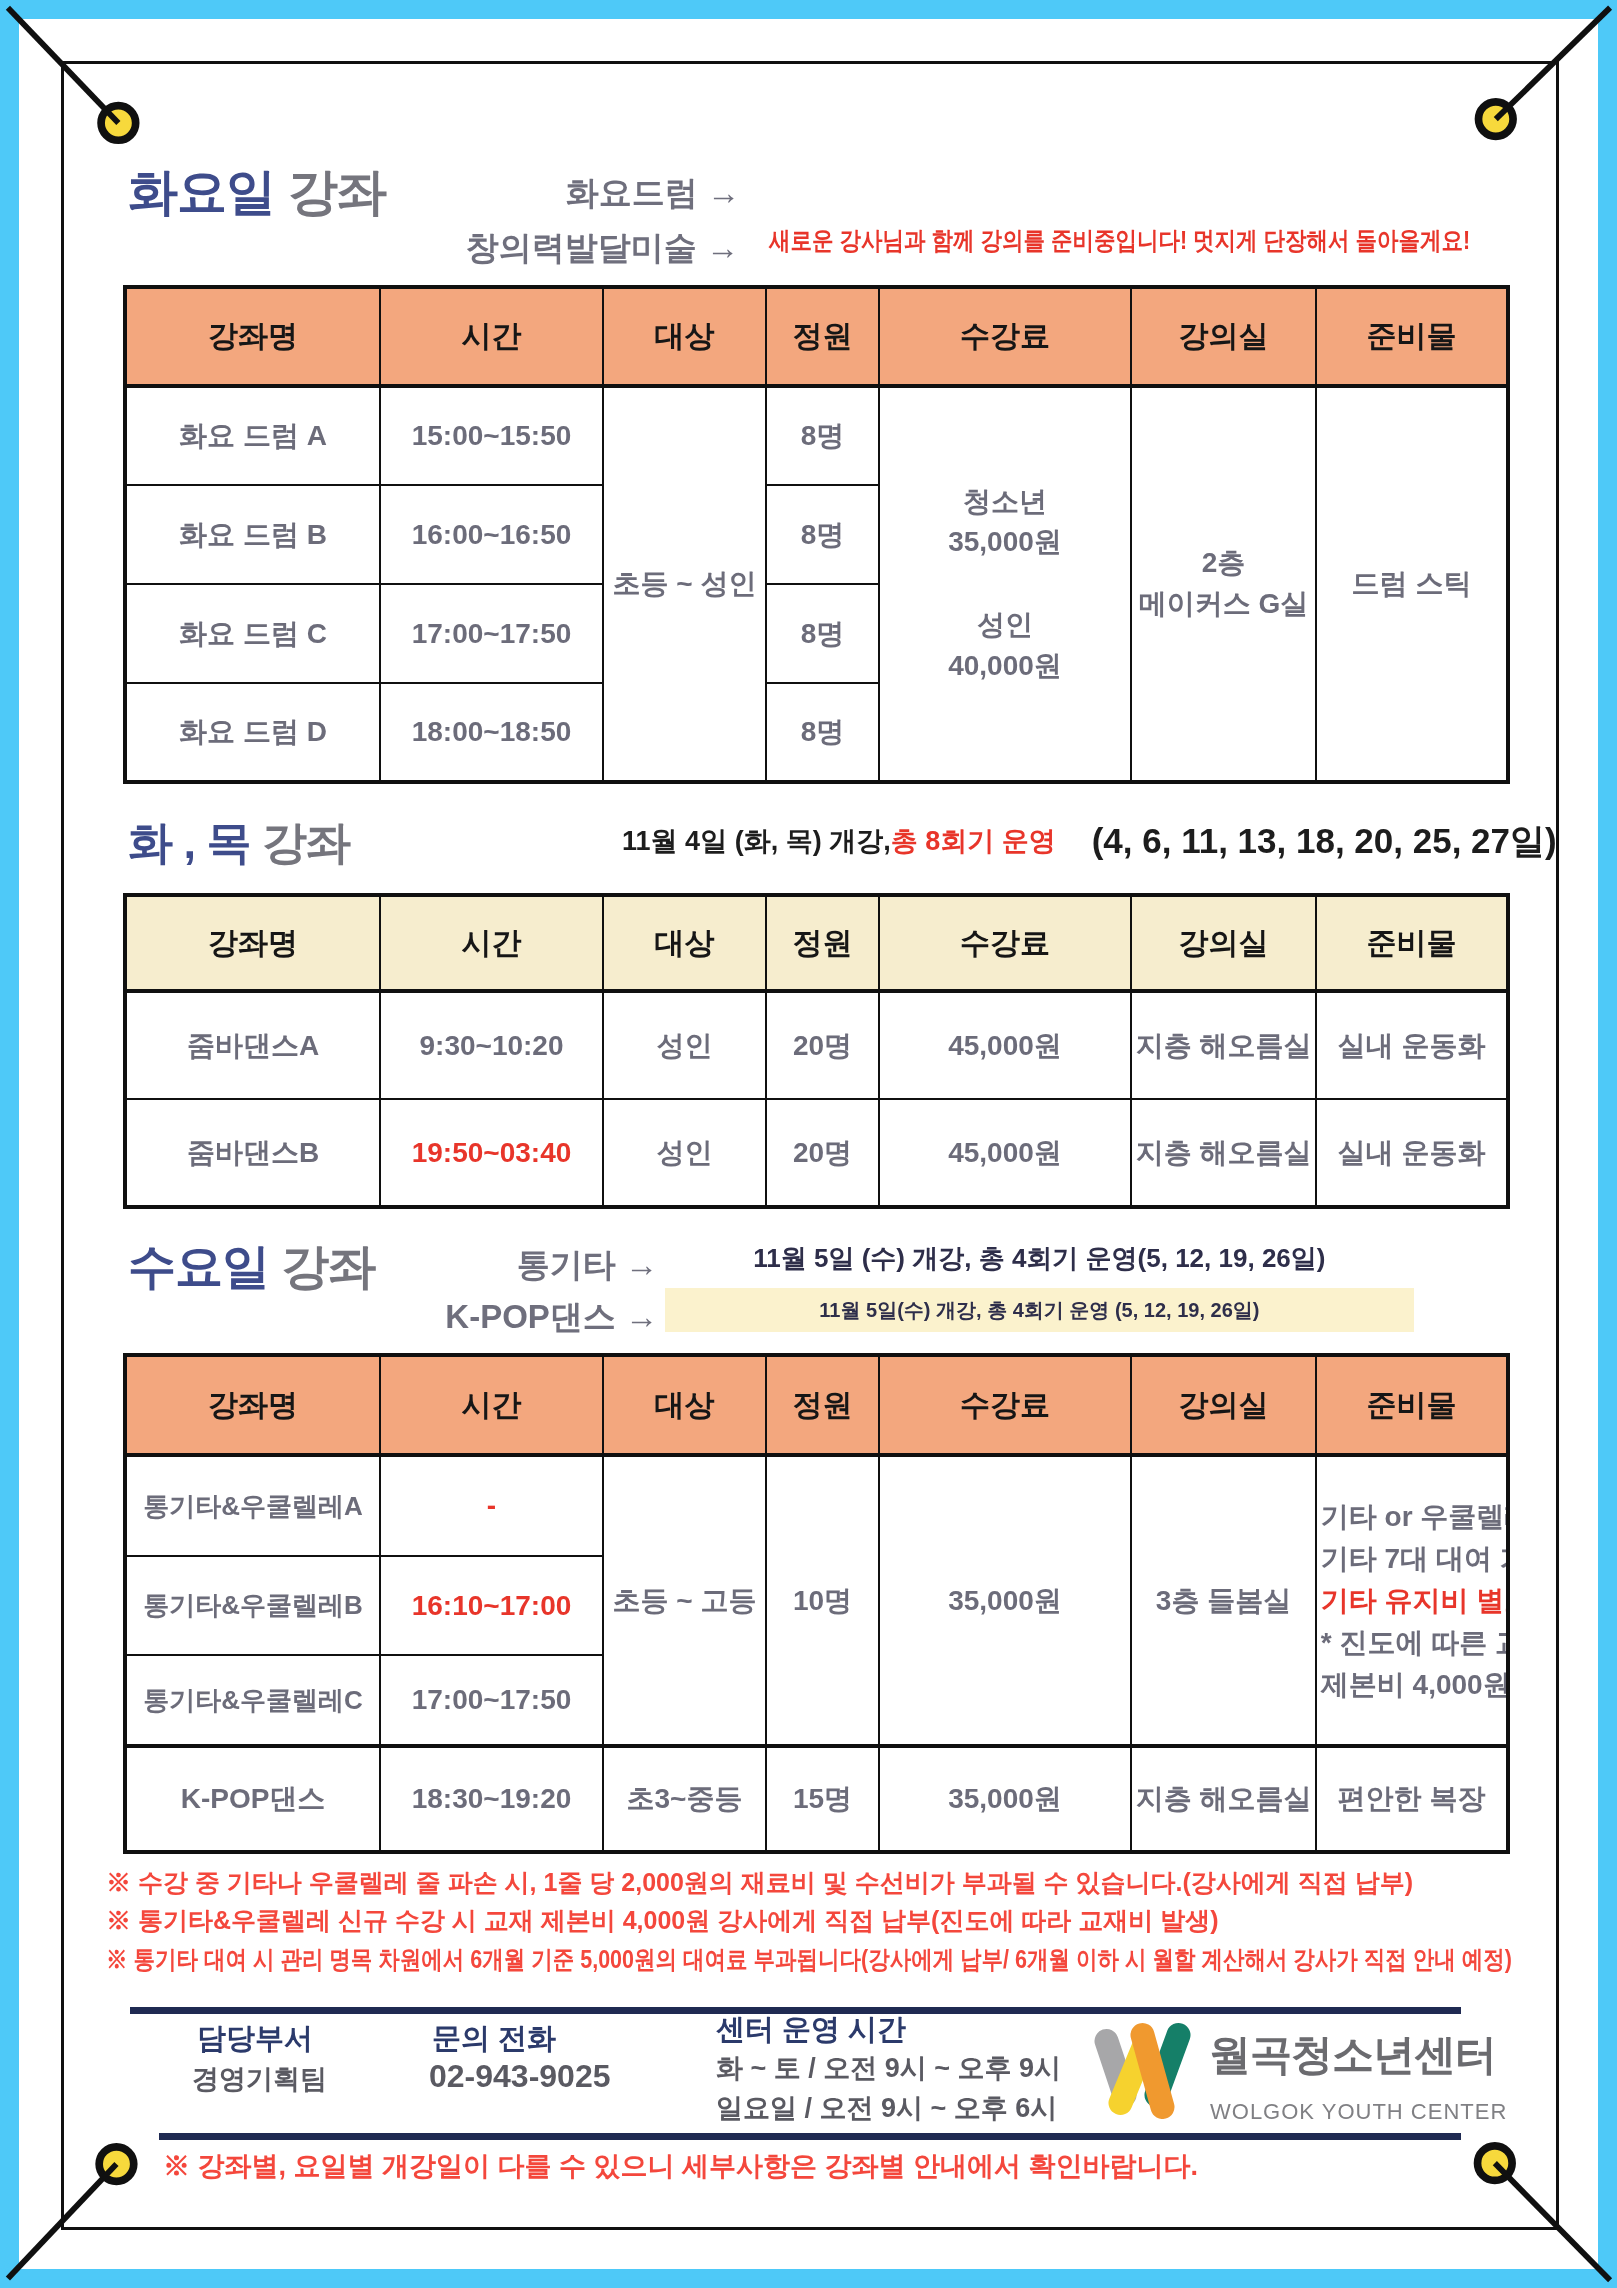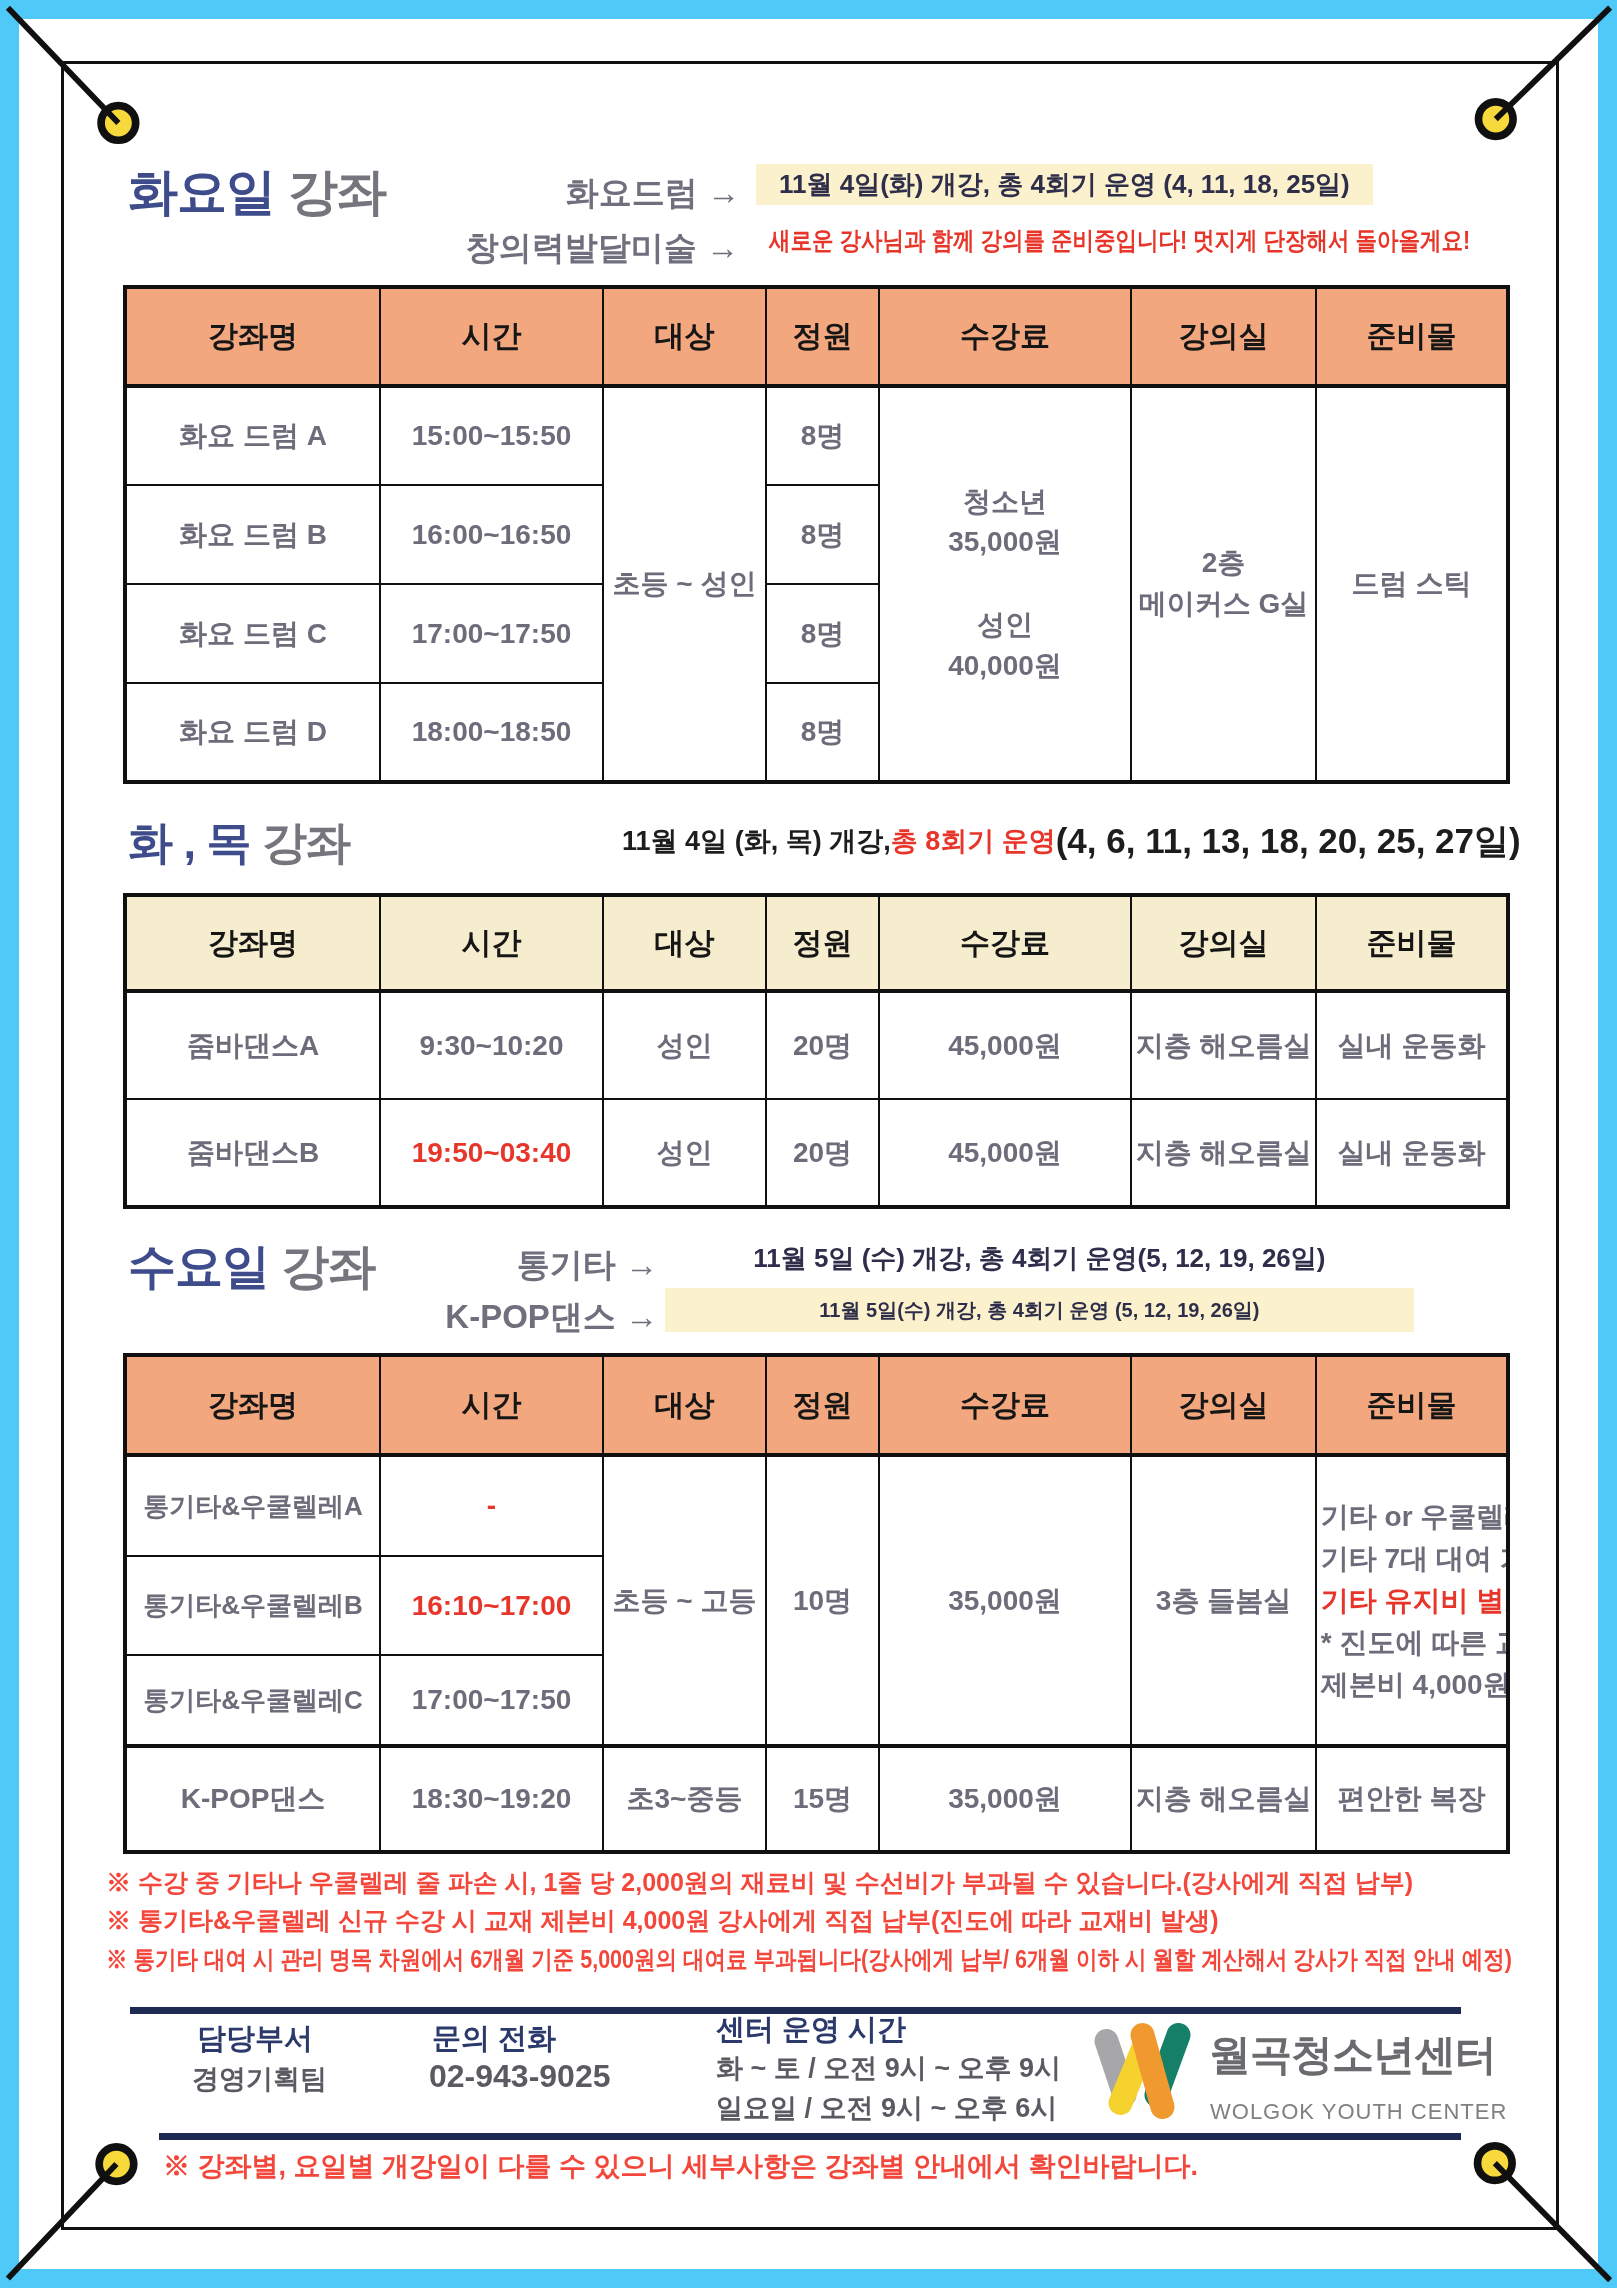--- a/index.html
+++ b/index.html
@@ -11,21 +11,21 @@
   .z{position:absolute;z-index:10;}
   .sec-title{font-weight:900;white-space:nowrap;letter-spacing:-1px;}
   .sec-title .m{color:#3E4C8B;}
   .sec-title .s{color:#75757D;}
   .note-label{position:absolute;z-index:10;color:#6F6F7D;font-weight:800;white-space:nowrap;text-align:right;font-size:33px;}
   .hl{position:absolute;z-index:10;font-weight:800;white-space:nowrap;display:flex;align-items:center;justify-content:center;padding:0 13.4px;}
   .hl-y{background:#FBF2CD;}
   .hl-p{background:#ffffff;}
   .navy-t{color:#2E2E4A;}
   .red-t{color:#E8352A !important;}
-  .dark-t{color:#1d1d1d;}
+  .dark-t{color:#1d1d1d;margin-left:36px;}
   .condense{transform:scaleX(0.86);transform-origin:left center;}
   table.sched{position:absolute;z-index:10;border-collapse:collapse;table-layout:fixed;background:#fff;border:4.8px solid #101010;}
   .sched th,.sched td{border:2.9px solid #101010;text-align:center;vertical-align:middle;padding:0 3.8px;overflow:hidden;}
   .sched thead th{border-bottom:4.8px solid #101010;font-size:30px;color:#161616;font-weight:800;}
   .h-salmon th{background:#F3A77E;}
   .h-cream th{background:#F6EDCE;}
   .sched td{font-size:28px;font-weight:700;color:#6C6C7A;white-space:nowrap;}
   .multi div{line-height:1.45;}
   .gap{margin-top:42px;}
   .small-cell{font-size:21px;white-space:normal !important;}
@@ -59,23 +59,20 @@
 
   <div class="z sec-title" style="left:128px;top:159px;font-size:50px;">
     <span class="m">화요일</span>
     <span class="s">강좌</span>
   </div>
 
   <div class="note-label" style="left:413px;top:171px;width:327px;">
     <span>화요드럼</span>
     <span>→</span>
   </div>
-  <div class="hl hl-y" style="left:756px;top:164px;height:41px;width:590px;">
-    <span class="navy-t" style="font-size:26px;">11월 4일(화) 개강, 총 4회기 운영 (4, 11, 18, 25일)</span>
-  </div>
 
   <div class="note-label" style="left:384px;top:226px;width:355px;">
     <span>창의력발달미술</span>
     <span>→</span>
   </div>
   <div class="hl hl-p" style="left:756px;top:218px;height:44px;width:745px;justify-content:flex-start;">
     <span class="red-t condense" style="font-size:25px;">새로운 강사님과 함께 강의를 준비중입니다! 멋지게 단장해서 돌아올게요!</span>
   </div>
 
   <table class="sched h-salmon" style="left:123px;top:285px;width:1383px;">

